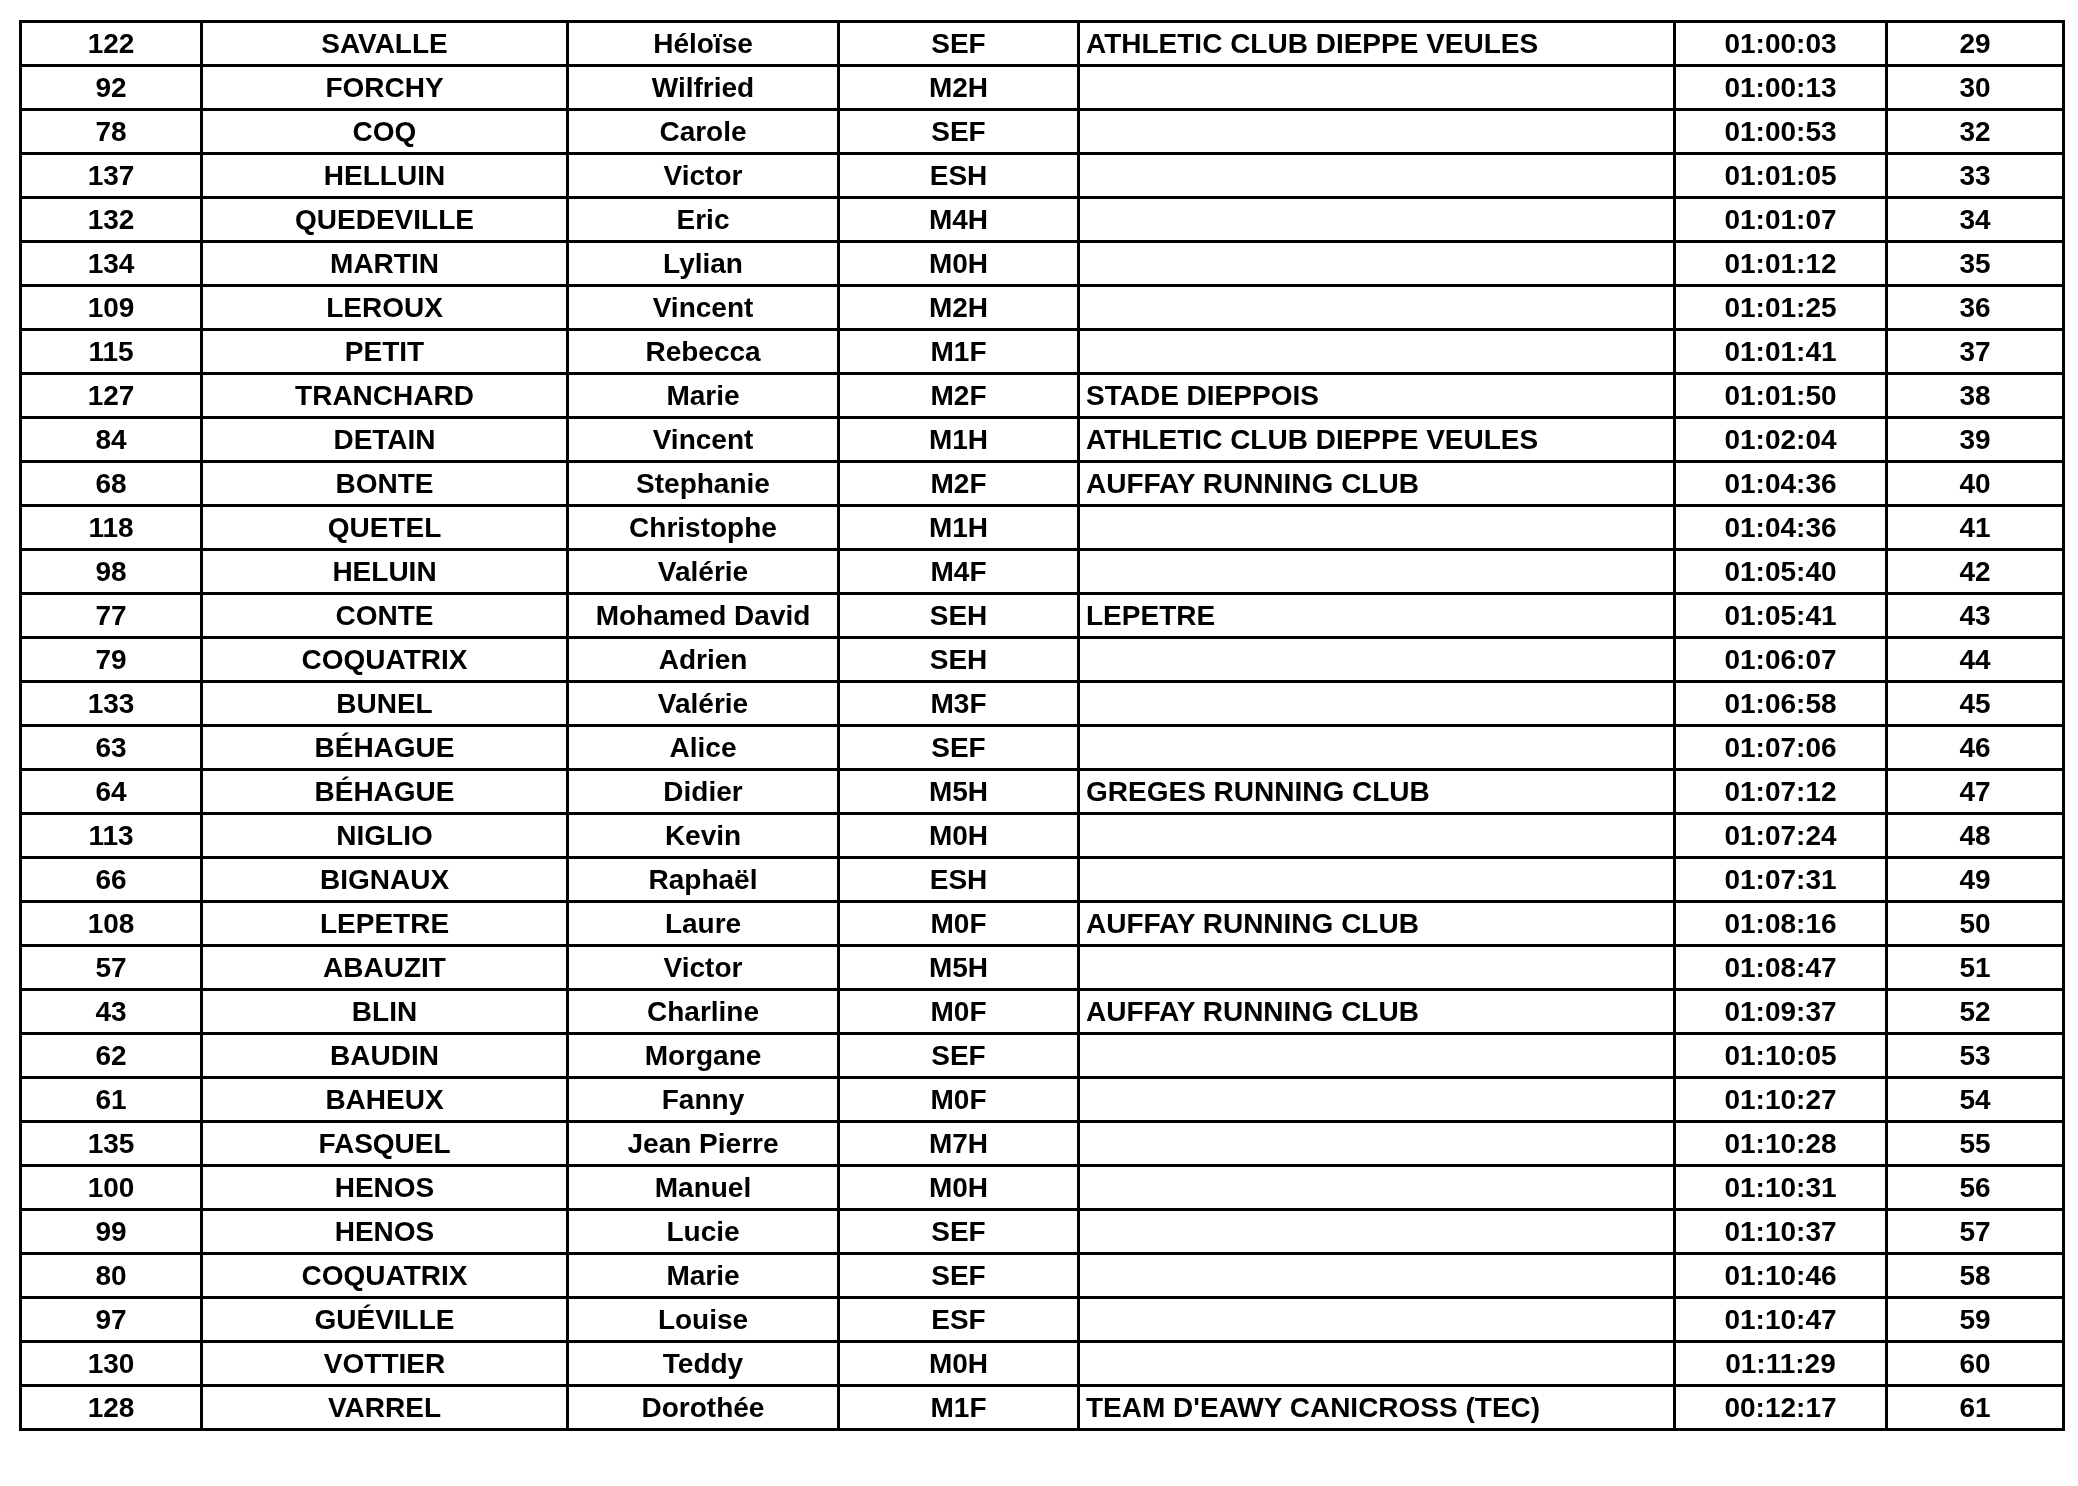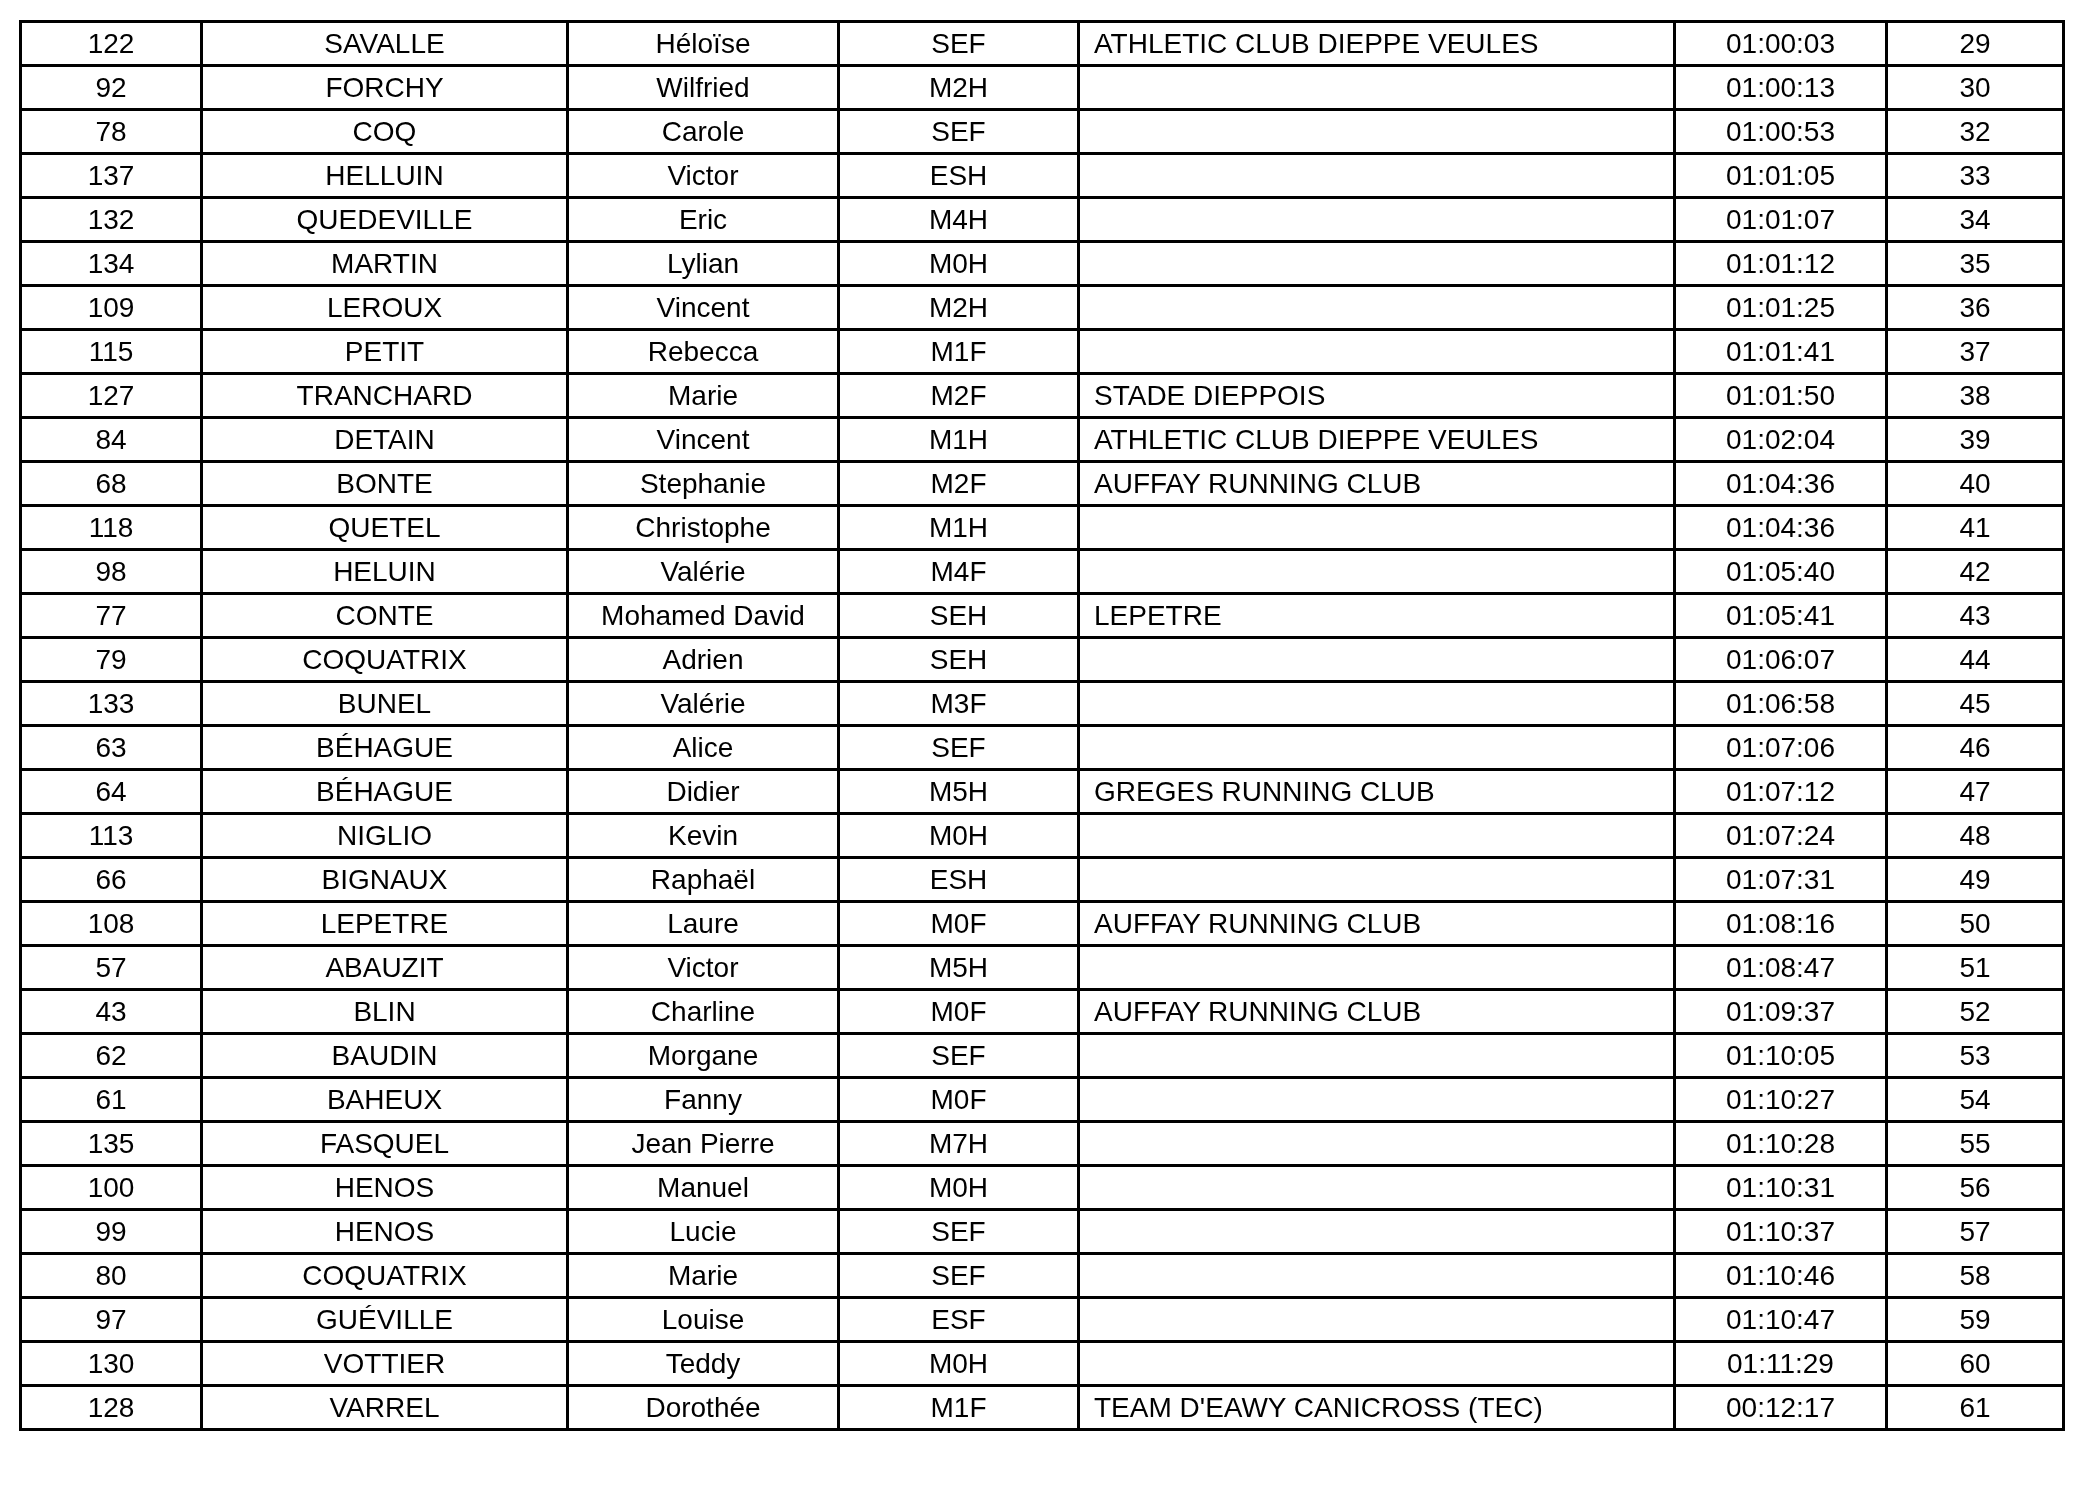--- a/index.html
+++ b/index.html
@@ -12,35 +12,36 @@
     font-family: "Liberation Sans", sans-serif;
     color: #000000;
   }
   table.results-table {
     position: absolute;
     left: 19px;
     top: 20px;
     width: 2043px;
     border-collapse: collapse;
     table-layout: fixed;
+    font-weight: bold;
   }
   table.results-table td {
     border: 3px solid #000000;
     height: 41px;
     font-size: 28px;
     line-height: 41px;
     text-align: center;
     vertical-align: middle;
     padding: 0;
     white-space: nowrap;
     overflow: hidden;
   }
   table.results-table td.col-club {
     text-align: left;
-    padding-left: 14px;
+    padding-left: 6px;
   }
   col.c-bib_number { width: 181px; }
   col.c-last_name  { width: 366px; }
   col.c-first_name { width: 271px; }
   col.c-category   { width: 240px; }
   col.c-club       { width: 596px; }
   col.c-time       { width: 212px; }
   col.c-rank       { width: 177px; }
 </style>
 </head>

